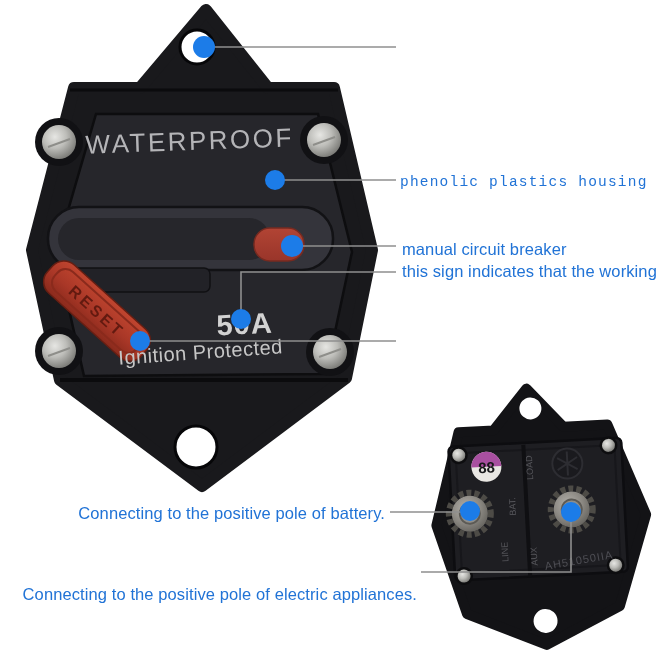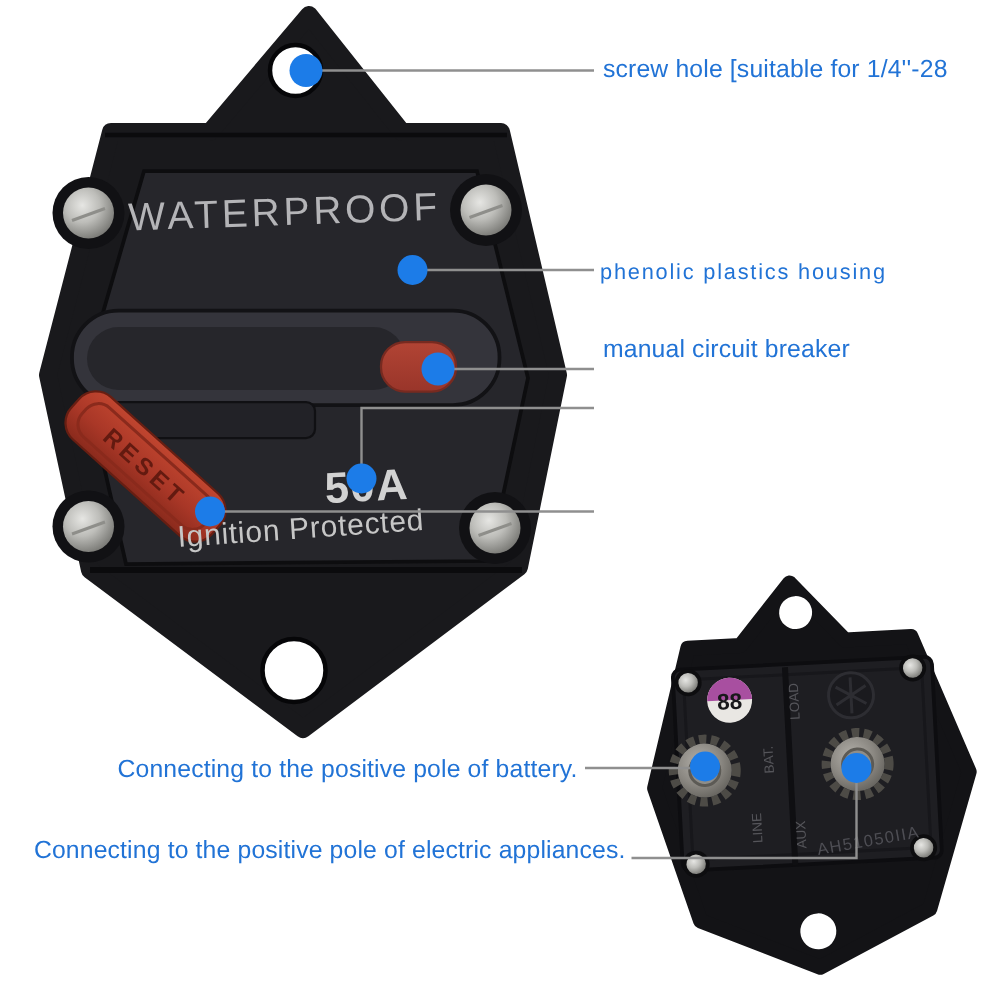--- a/index.html
+++ b/index.html
@@ -10,21 +10,21 @@
   svg{position:absolute;display:block;}
   svg text{font-family:"Liberation Sans",sans-serif;}
   .lbl{
     position:absolute;color:#2173d6;font-size:16.5px;line-height:20px;
     white-space:nowrap;letter-spacing:.1px;
   }
   .lbl span{display:block;}
   .lbl.two31 span{line-height:31px;}
   .lbl.two27 span{line-height:27px;}
   .lbl.mono{
-    font-family:Liberation Sans, sans-serif;font-size:14.5px;letter-spacing:1.2px;text-align:right;
+    font-family:Liberation Mono, monospace;font-size:14.5px;letter-spacing:1.2px;text-align:right;
   }
   .lbl.right{text-align:left;}
 </style>
 </head>
 <body>
 
 <div id="canvas">
 
   <svg style="left:0;top:0" width="400" height="500" viewBox="0 0 400 500">
     <defs>
@@ -168,36 +168,36 @@
       <circle cx="275" cy="180" r="10"></circle>
       <circle cx="292" cy="246" r="11"></circle>
       <circle cx="241" cy="319" r="10"></circle>
       <circle cx="140" cy="341" r="10"></circle>
       <circle cx="470" cy="511" r="10"></circle>
       <circle cx="571" cy="512" r="10"></circle>
     </g>
   </svg>
 
   <div class="lbl two31" style="left:402px;top:31px">
-    <span>screw hole [suitable for 1/4''-28</span>
   </div>
 
   <div class="lbl mono" style="left:400px;top:172px">
     <span>phenolic plastics housing</span>
   </div>
 
-  <div class="lbl" style="left:402px;top:223px">
+  <div class="lbl" style="left:402px;top:239px">
     <span>manual circuit breaker</span>
   </div>
 
   <div class="lbl two27" style="left:402px;top:258px">
+    <span>this sign indicates that the working</span>
   </div>
 
 
   <div class="lbl right" style="right:271px;top:503px">
     <span>Connecting to the positive pole of battery.</span>
   </div>
 
-  <div class="lbl right" style="right:239px;top:557px">
+  <div class="lbl right" style="right:239px;top:584px">
     <span>Connecting to the positive pole of electric appliances.</span>
   </div>
 
 </div>
 
 </body></html>

